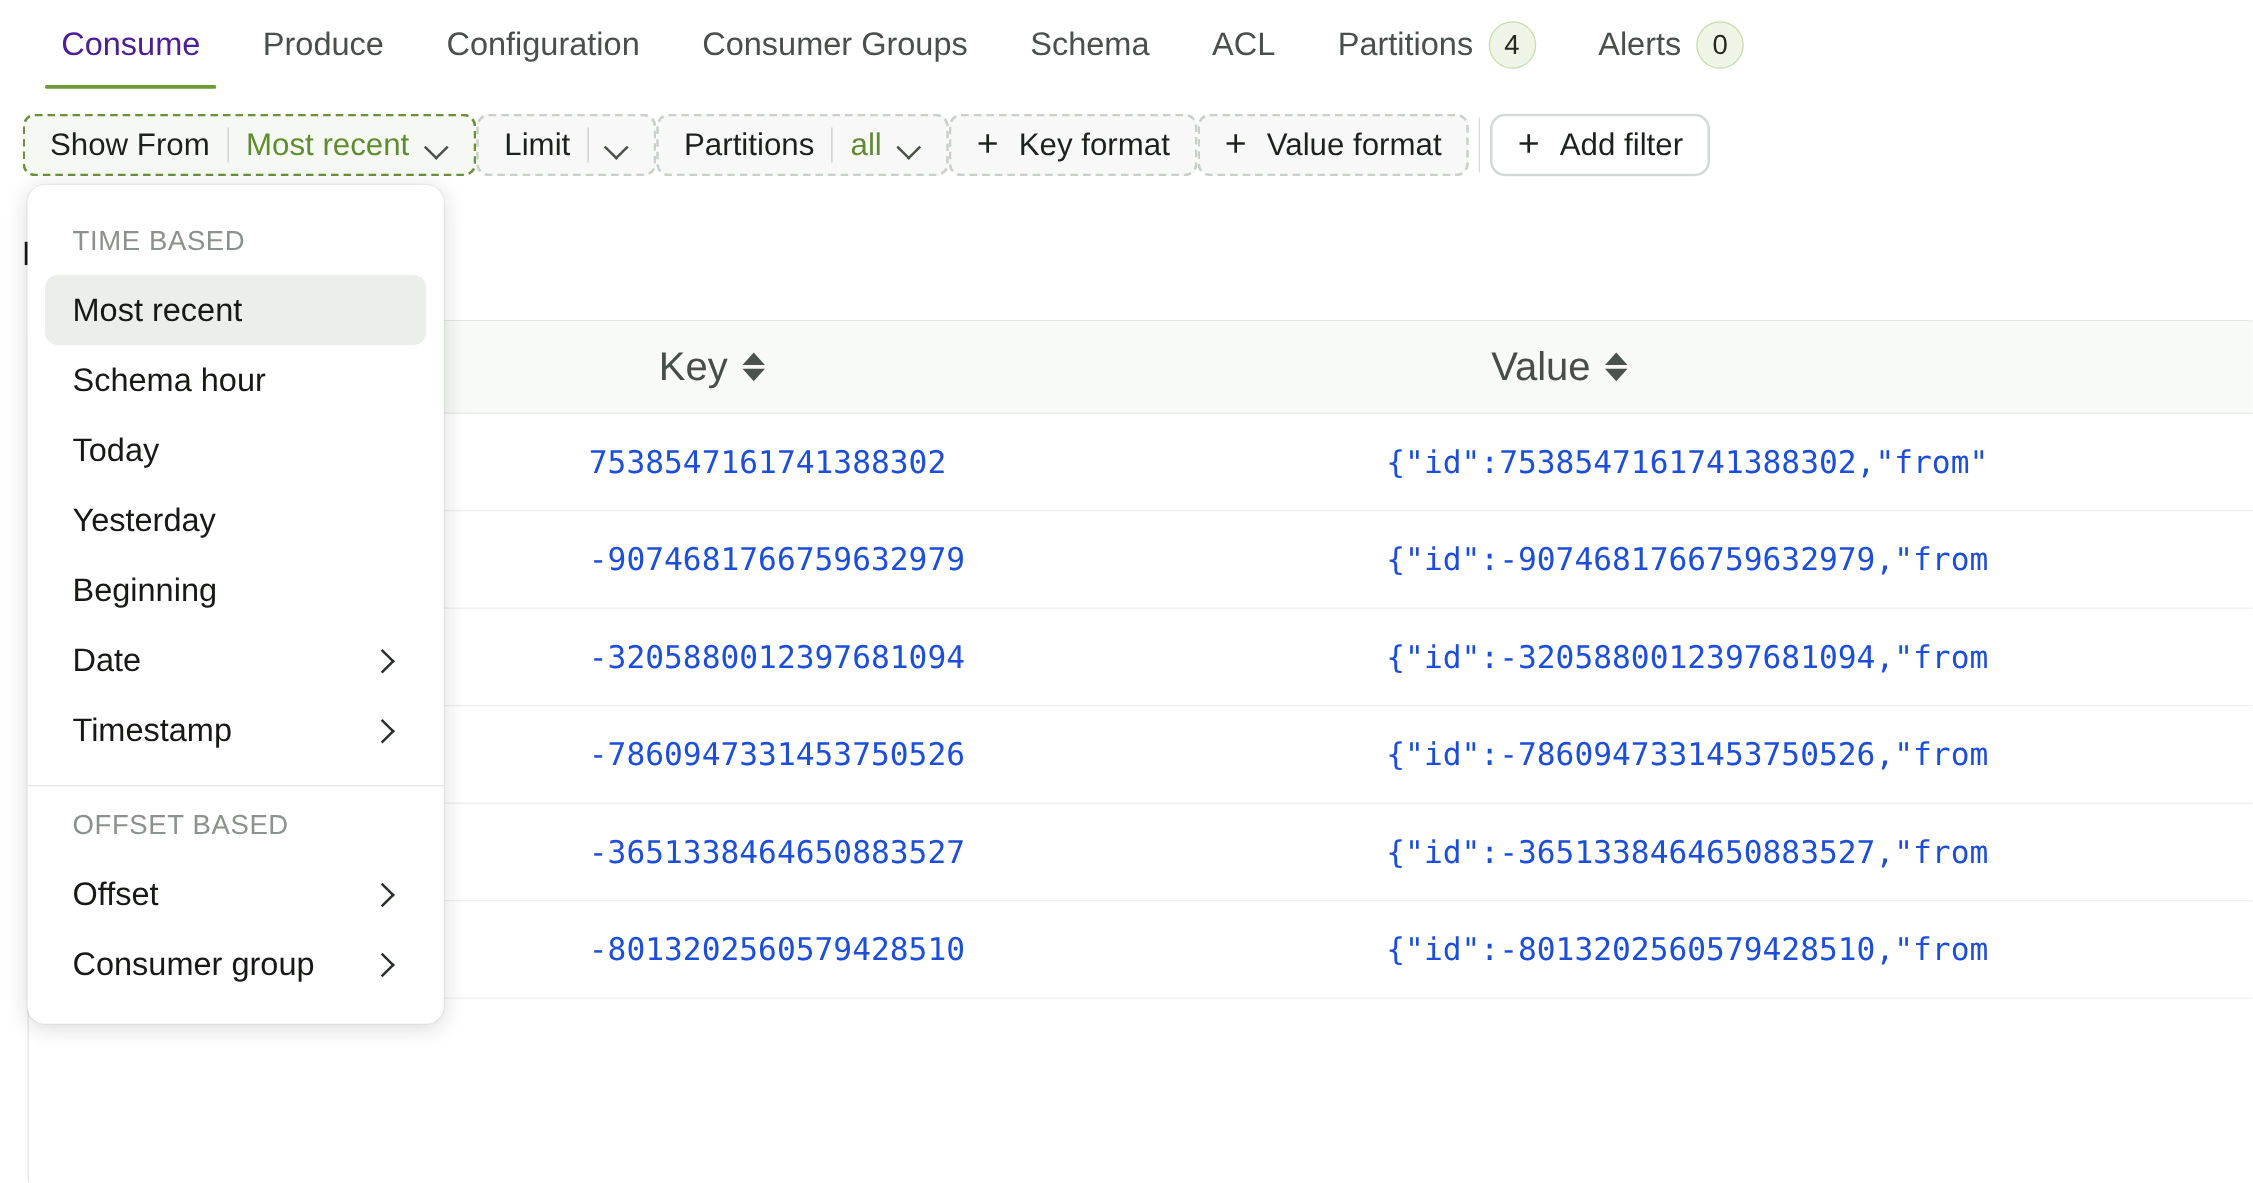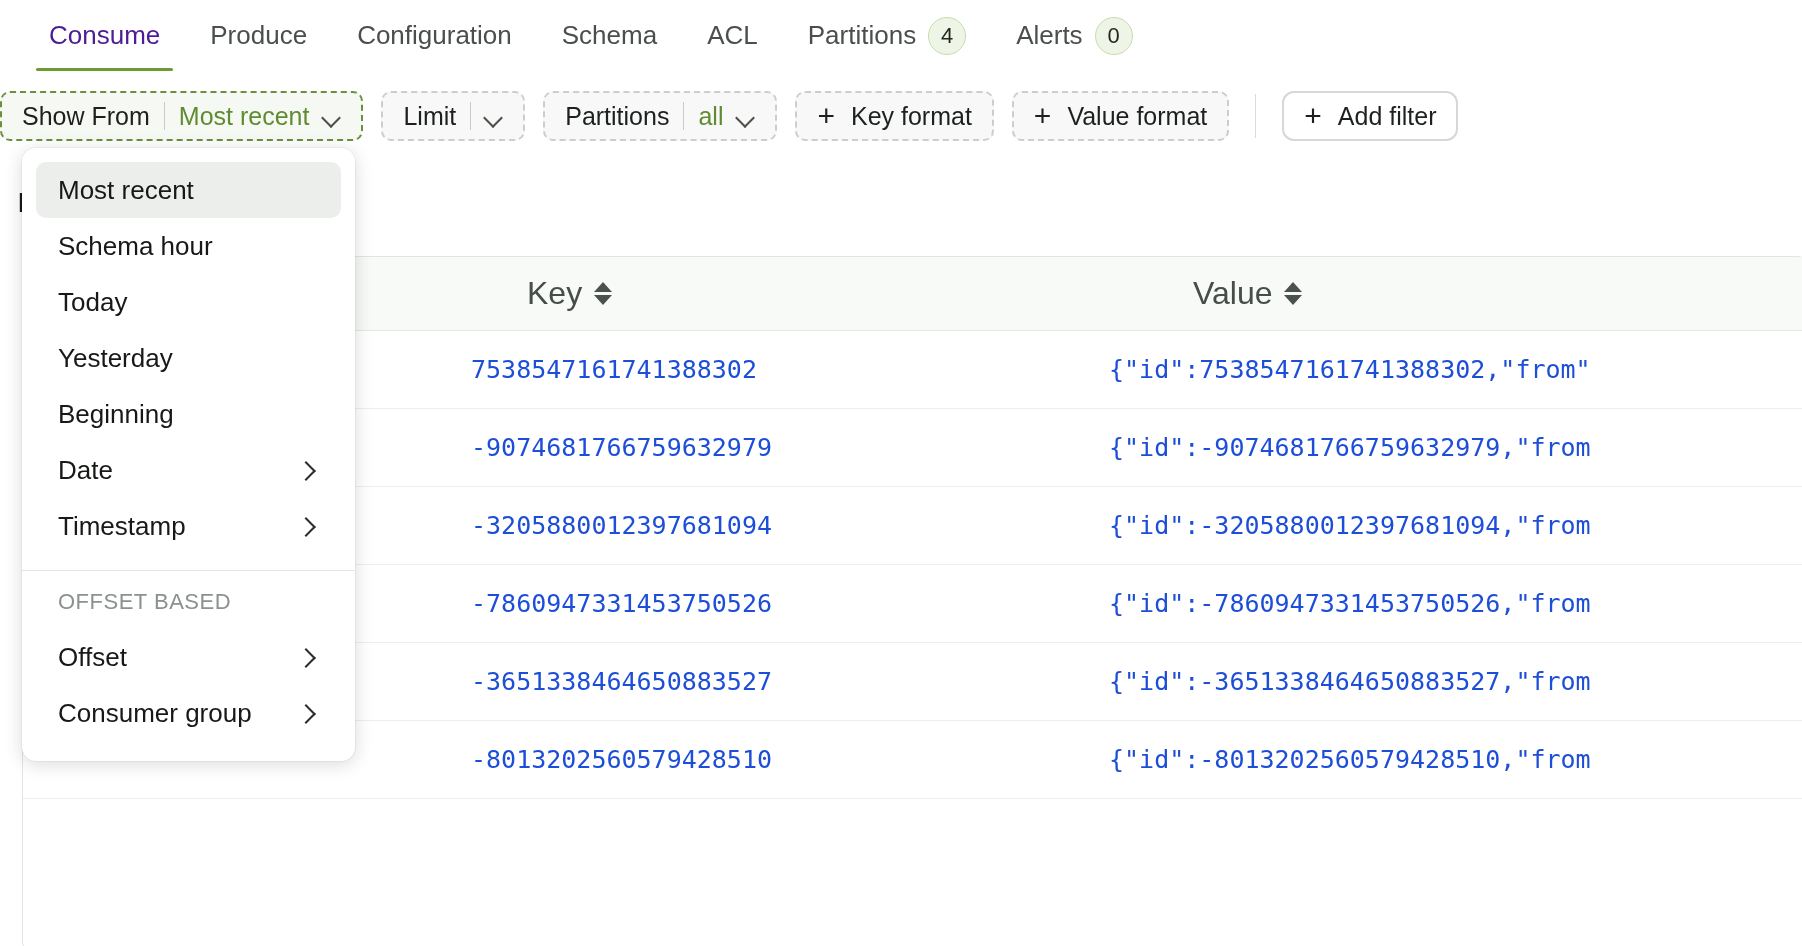--- a/index.html
+++ b/index.html
@@ -66,21 +66,21 @@
   }
 
   
   .toolbar {
     position: absolute;
     top: 85px; left: 0;
     width: 1802px;
     height: 62px;
     display: flex;
     align-items: center;
-    gap: 18px;
+    padding-left: 18px;
   }
   .pill {
     display: flex;
     align-items: center;
     gap: 14px;
     height: 50px;
     padding: 0 20px;
     border-radius: 10px;
     border: 2px dashed #c9cfc9;
     background: #f7f8f7;
@@ -269,20 +269,23 @@
 
   <div class="tabbar">
     <div class="tab active">
       <span>Consume</span>
     </div>
     <div class="tab">
       <span>Produce</span>
     </div>
     <div class="tab">
       <span>Configuration</span>
+    </div>
+    <div class="tab">
+      <span>Consumer Groups</span>
     </div>
     <div class="tab">
       <span>Schema</span>
     </div>
     <div class="tab">
       <span>ACL</span>
     </div>
     <div class="tab">
       <span>Partitions</span>
       <span class="badge">4</span>
@@ -382,20 +385,21 @@
       <div class="td col-val">{"id":-3651338464650883527,"from</div>
     </div>
     <div class="trow">
       <div class="td col-part"></div>
       <div class="td col-key">-8013202560579428510</div>
       <div class="td col-val">{"id":-8013202560579428510,"from</div>
     </div>
   </div>
 
   <div class="menu">
+    <div class="menu-label">TIME BASED</div>
 
     <div class="menu-item sel">
       <span>Most recent</span>
     </div>
     <div class="menu-item">
       <span>Schema hour</span>
     </div>
     <div class="menu-item">
       <span>Today</span>
     </div>

